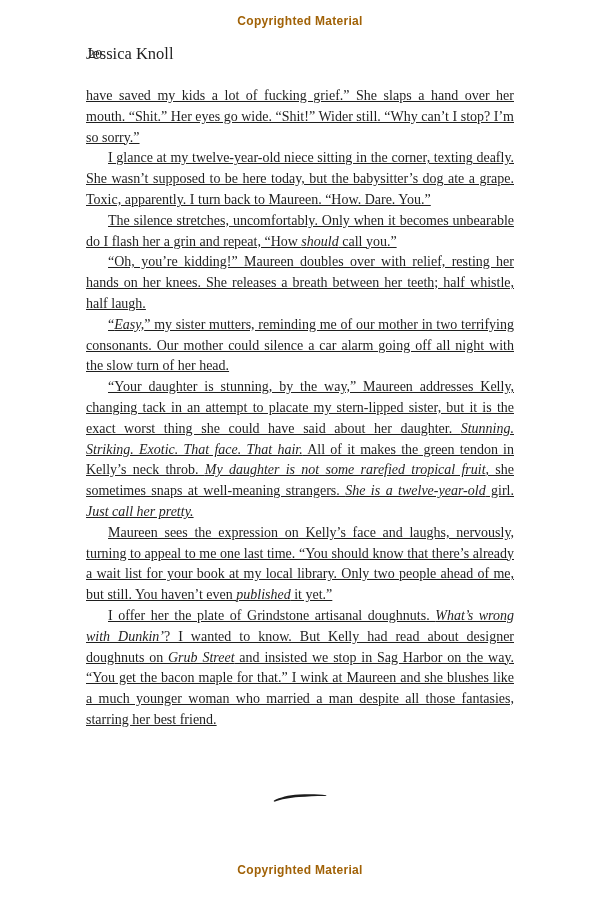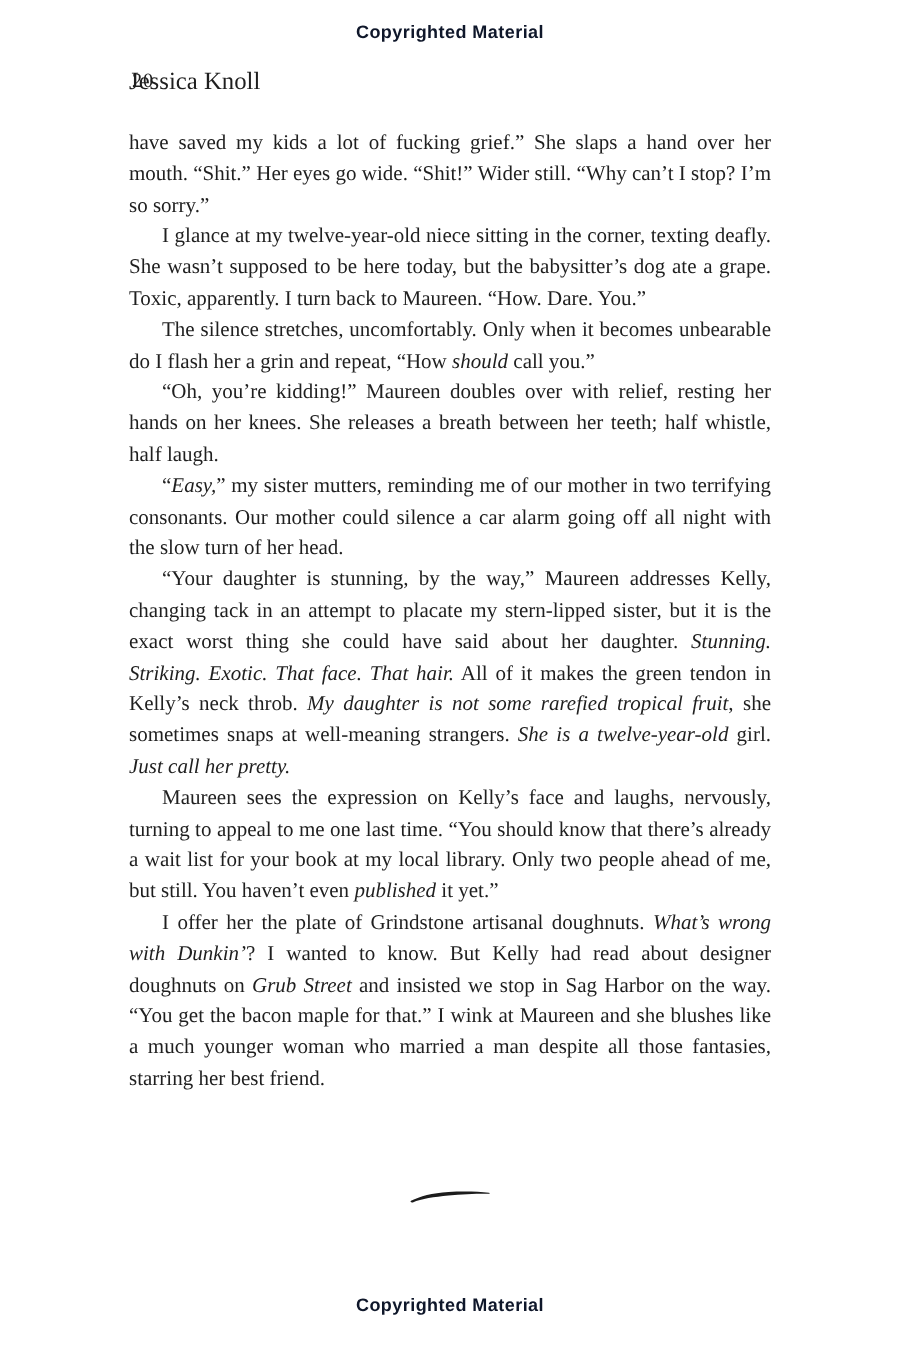--- a/index.html
+++ b/index.html
@@ -11,21 +11,21 @@
     color: #1f1f1f;
     overflow: hidden;
   }
   .watermark {
     position: absolute; left: 0; right: 0;
     text-align: center;
     font-family: "Liberation Sans", sans-serif;
     font-weight: bold;
     font-size: 12px;
     letter-spacing: 0.3px;
-    color: #0f172a;
+    color: #a16207;
   }
   .watermark-top { top: 14px; }
   .watermark-bottom { top: 863px; }
   .header-row {
     position: absolute; top: 44px; left: 86px; width: 428px; height: 22px;
   }
   .page-number {
     position: absolute; left: 2px; top: 2px;
     font-size: 13.5px;
     letter-spacing: 0.5px;
@@ -34,20 +34,21 @@
     text-align: left;
     font-size: 16.5px;
   }
   .body-text {
     position: absolute;
     top: 86px; left: 86px; width: 428px;
     font-size: 14px;
     line-height: 20.8px;
     text-align: justify;
     text-justify: inter-word;
+    text-decoration: underline;
   }
   .body-text p { margin: 0; }
   .body-text p.indent { text-indent: 22px; }
   .body-text .it { font-style: italic; }
   .divider {
     position: absolute;
     top: 790px; left: 86px; width: 428px;
     text-align: center;
   }
   .divider svg { display: inline-block; }

